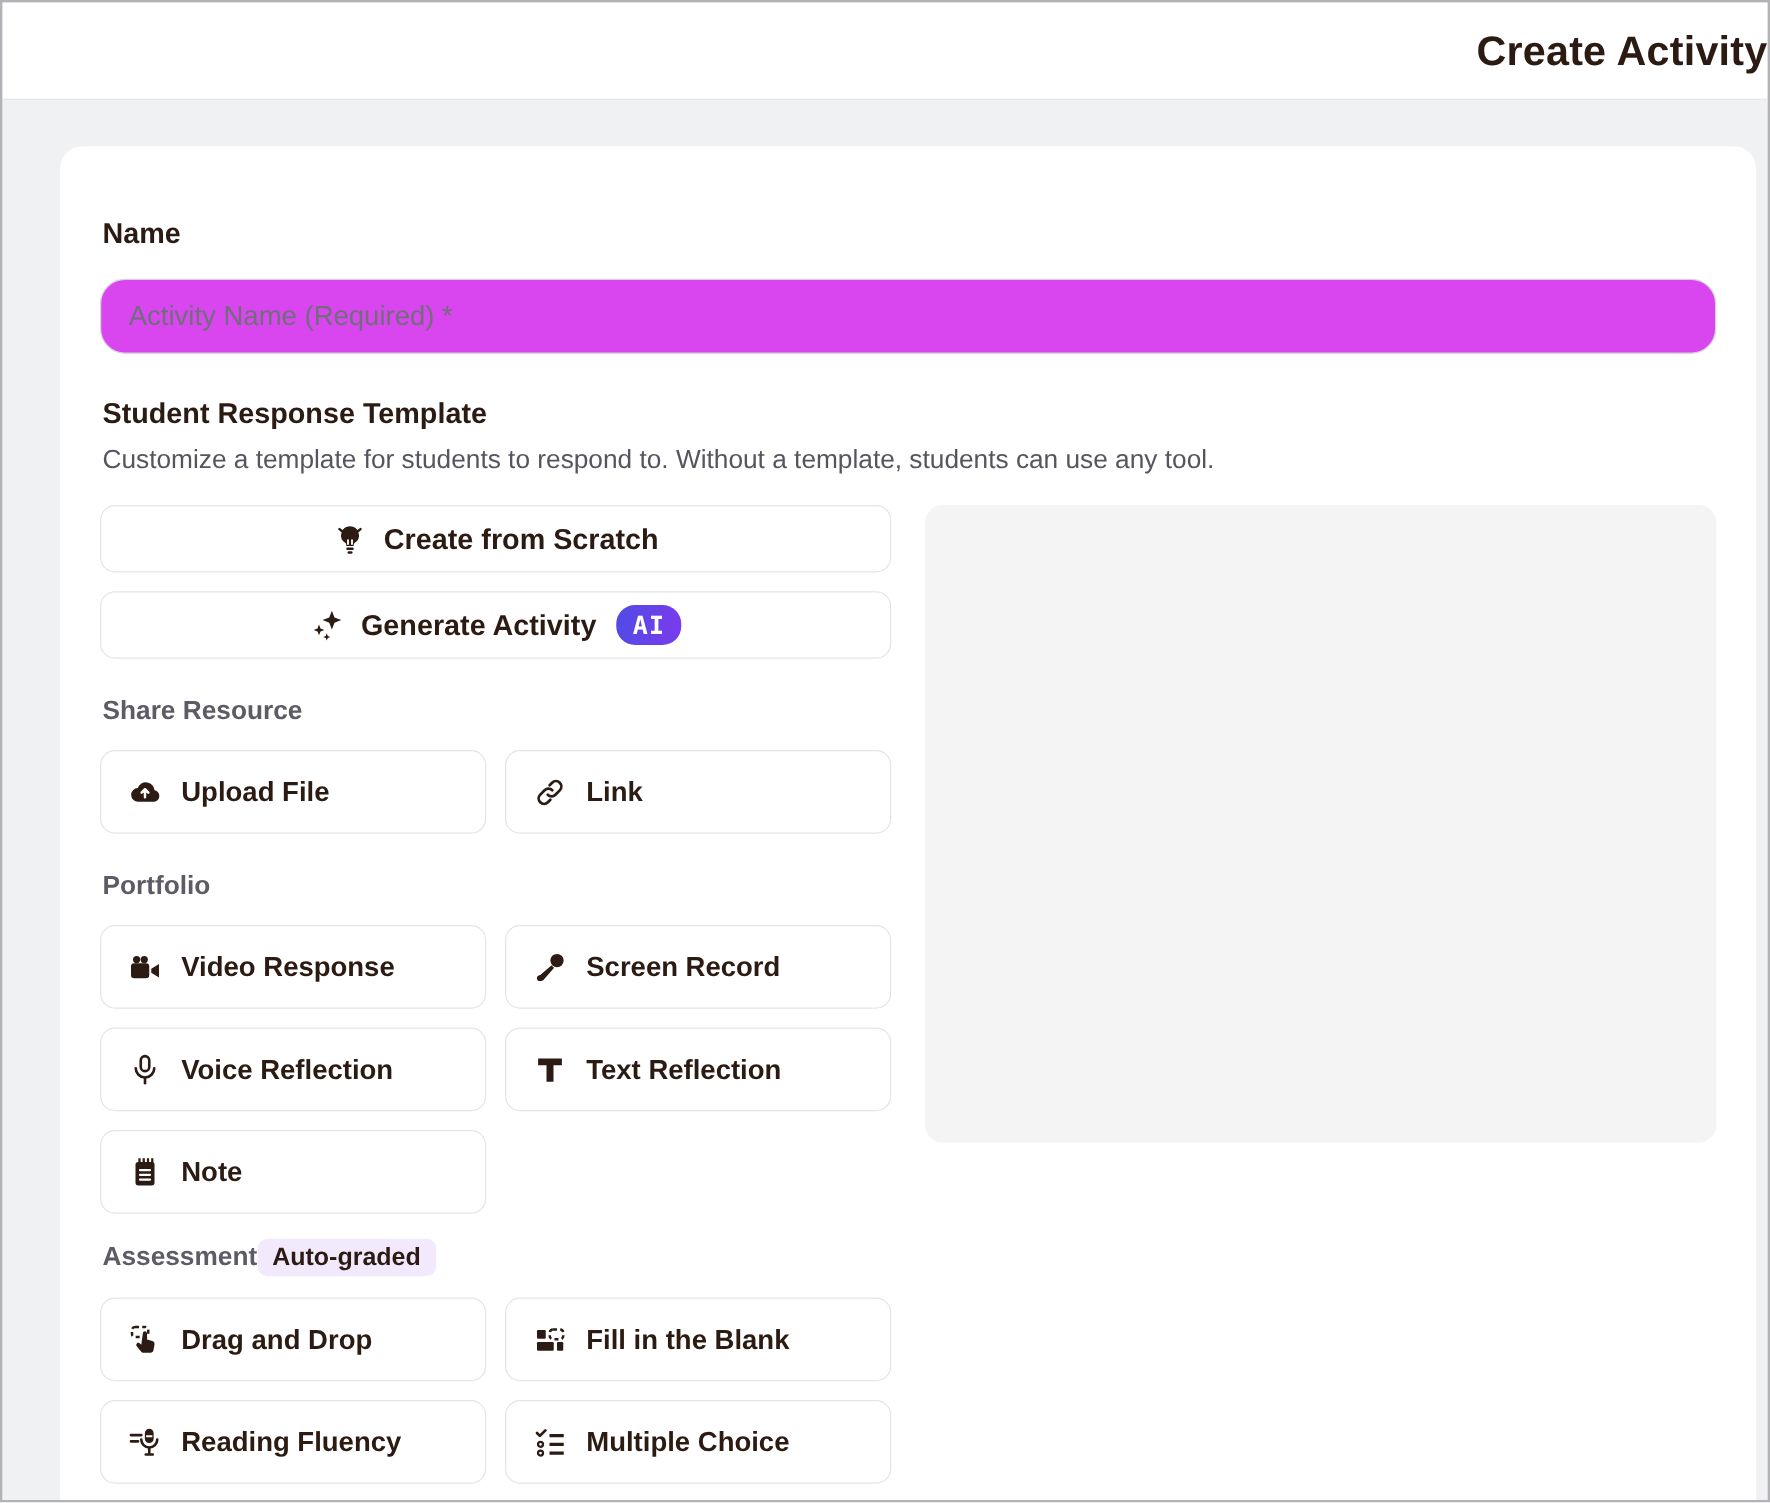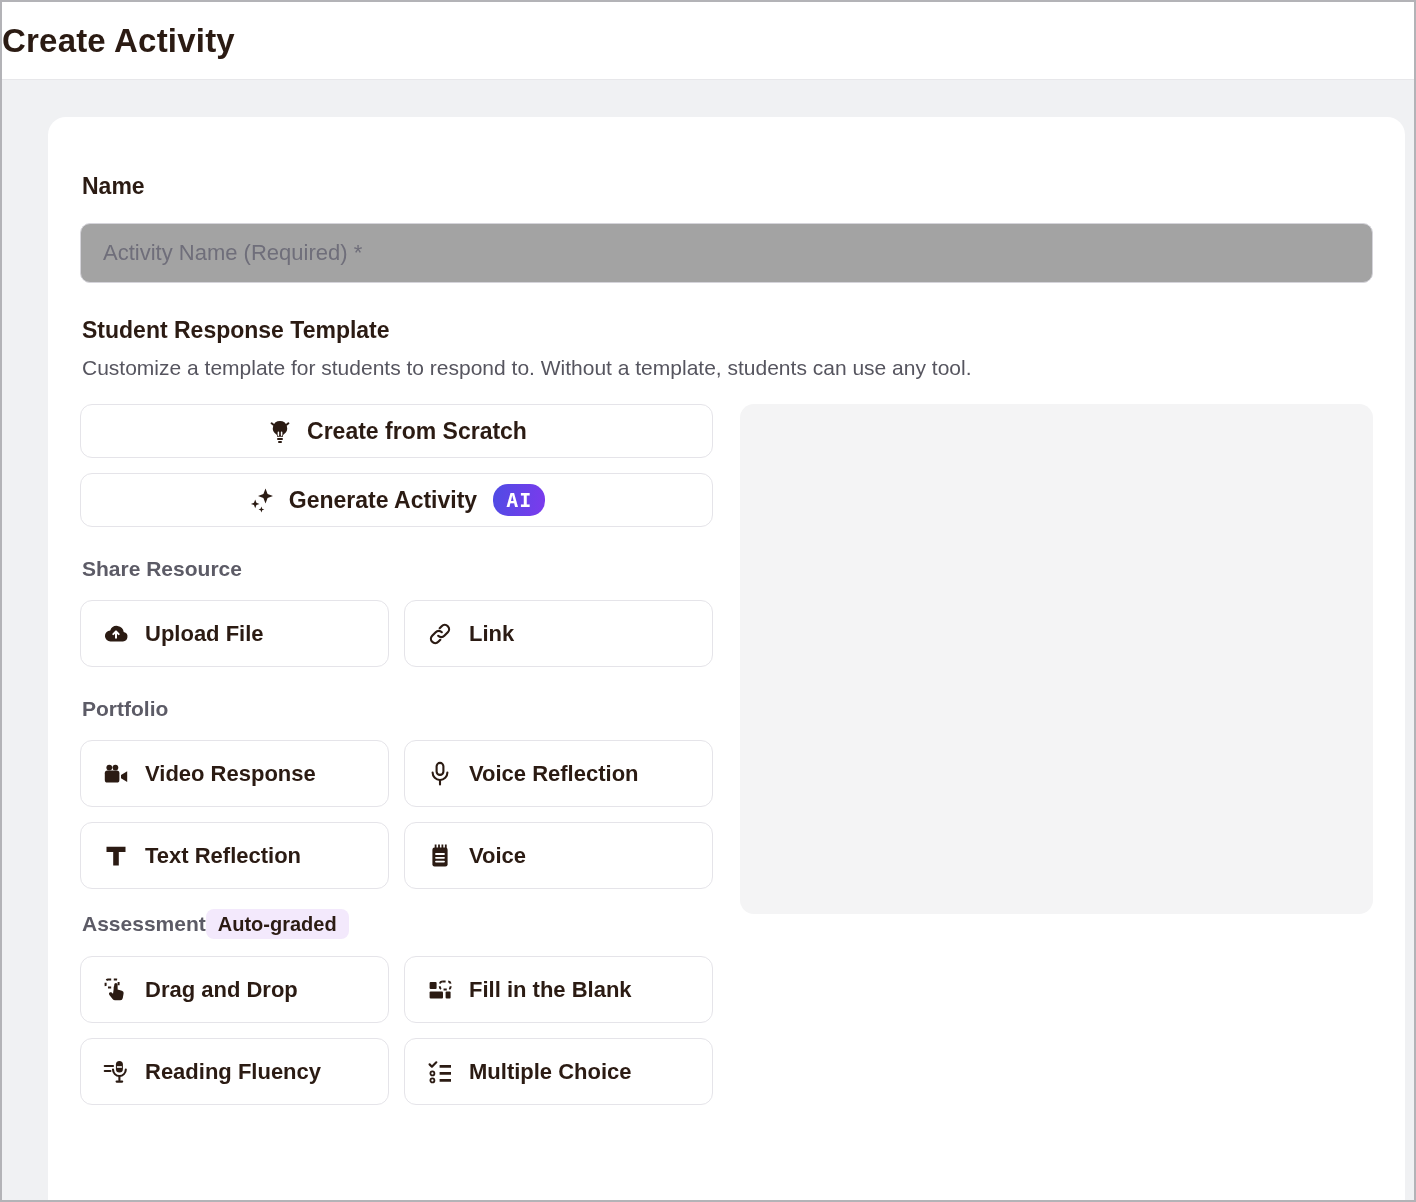--- a/index.html
+++ b/index.html
@@ -20,41 +20,41 @@
   body{font-family:"Liberation Sans",sans-serif;background:#fff;}
   .viewport{
     width:1416px;height:1202px;
     border:2px solid var(--frame);
     display:flex;flex-direction:column;
     overflow:hidden;background:#fff;
   }
   .top-bar{
     height:78px;flex:none;background:#fff;
     border-bottom:1px solid #e7e7ea;
-    display:flex;align-items:center;justify-content:flex-start;
+    display:flex;align-items:center;justify-content:flex-end;
   }
   .page-title{
     font-size:33px;font-weight:700;color:var(--ink);letter-spacing:.2px;
   }
   .main{
     flex:1;background:var(--page-bg);
     padding:37px 9px 0 46px;overflow:hidden;
   }
   .card{
     width:1357px;height:1120px;background:#fff;
     border-radius:18px;padding:56px 32px;
   }
   .field-label{
     font-size:23px;line-height:26px;font-weight:700;color:var(--ink);
     margin:0 0 24px 2px;
   }
   .text-input{
     width:100%;height:60px;border:1px solid var(--input-border);
-    border-radius:10px;font-size:22px;color:#3c3b46;
-    padding:0 22px;outline:none;background:#a3a3a3;
+    border-radius:20px;font-size:22px;color:#3c3b46;
+    padding:0 22px;outline:none;background:#d946ef;
     font-family:"Liberation Sans",sans-serif;
   }
   .text-input::placeholder{color:#6f6e7a;opacity:1;}
   .section-title{
     font-size:23px;line-height:26px;font-weight:700;color:var(--ink);
     margin:34px 0 0 2px;
   }
   .section-desc{
     font-size:21px;line-height:24px;color:var(--desc);
     margin:13px 0 0 2px;
@@ -181,20 +181,30 @@
                     <circle cx="7.3" cy="7.6" r="2.9"></circle>
                     <circle cx="13.4" cy="7.6" r="2.9"></circle>
                     <rect x="2.8" y="10.6" width="14.6" height="12" rx="2.6"></rect>
                     <path d="M19 15l6.2-3.8v10.8L19 18.2z"></path>
                   </svg>
               </span>
               <span>Video Response</span>
             </button>
             <button class="tool-btn">
               <span class="icon">
+                <svg viewBox="0 0 28 28" fill="currentColor">
+                    <circle cx="19.6" cy="8.4" r="5.3"></circle>
+                    <path d="M15.3 12.2 5.5 20.6a2.4 2.4 0 0 0 3.3 3.4l8.5-9.8a7.2 7.2 0 0 1-2-2z"></path>
+                    <circle cx="5.9" cy="22.5" r="2.3"></circle>
+                  </svg>
+              </span>
+              <span>Screen Record</span>
+            </button>
+            <button class="tool-btn">
+              <span class="icon">
                 <svg viewBox="0 0 28 28" fill="none" stroke="currentColor" stroke-width="2.1" stroke-linecap="round">
                     <rect x="10.6" y="2.9" width="6.8" height="12" rx="3.4"></rect>
                     <path d="M6.6 12.6a7.4 7.4 0 0 0 14.8 0"></path>
                     <path d="M14 20.2v4.3"></path>
                   </svg>
               </span>
               <span>Voice Reflection</span>
             </button>
             <button class="tool-btn">
               <span class="icon">
@@ -205,21 +215,21 @@
               <span>Text Reflection</span>
             </button>
             <button class="tool-btn">
               <span class="icon">
                 <svg viewBox="0 0 28 28">
                     <rect x="6.4" y="5.6" width="15.2" height="18.8" rx="2.2" fill="currentColor"></rect>
                     <path d="M9.6 2.6v4M13 2.6v4M16.4 2.6v4M19.8 2.6v4" stroke="currentColor" stroke-width="1.8" fill="none"></path>
                     <path d="M10 12h8M10 15.8h8M10 19.6h8" stroke="#fff" stroke-width="1.8" stroke-linecap="round" fill="none"></path>
                   </svg>
               </span>
-              <span>Voice</span>
+              <span>Note</span>
             </button>
           </div>
 
           <div class="heading-row">
             <span class="group-heading">Assessment</span>
             <span class="auto-badge">Auto-graded</span>
           </div>
           <div class="btn-grid">
             <button class="tool-btn">
               <span class="icon">

